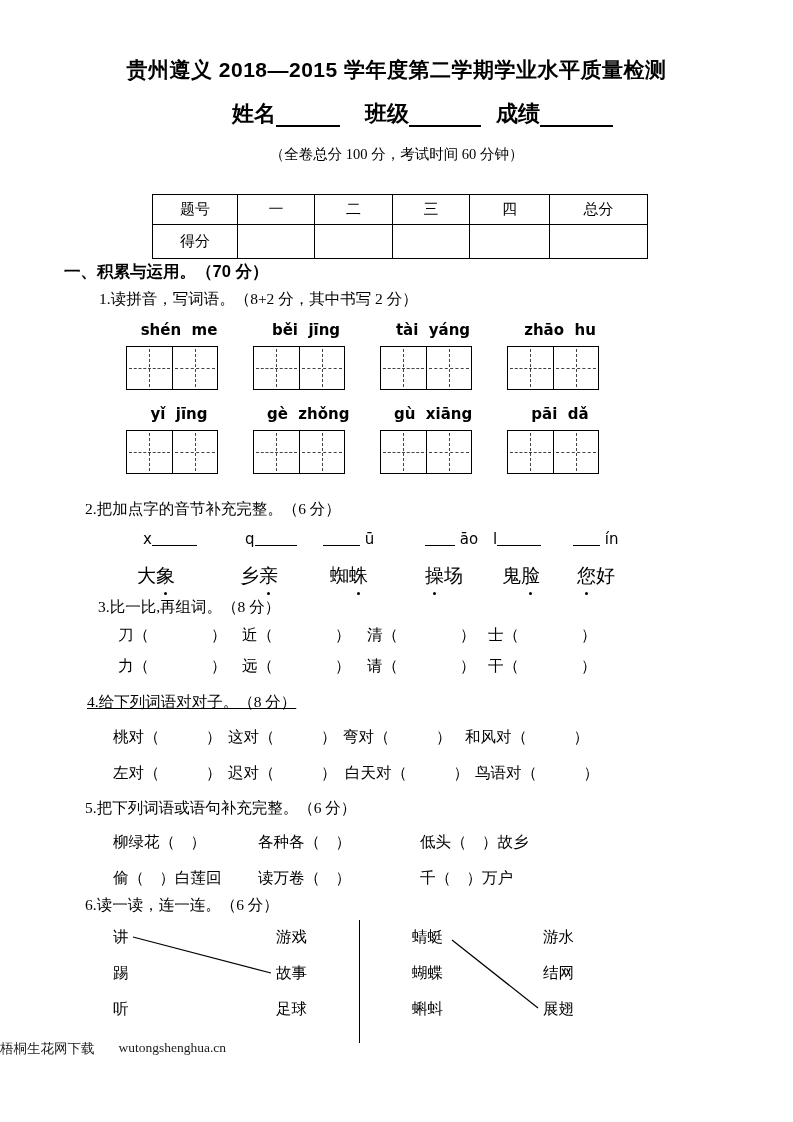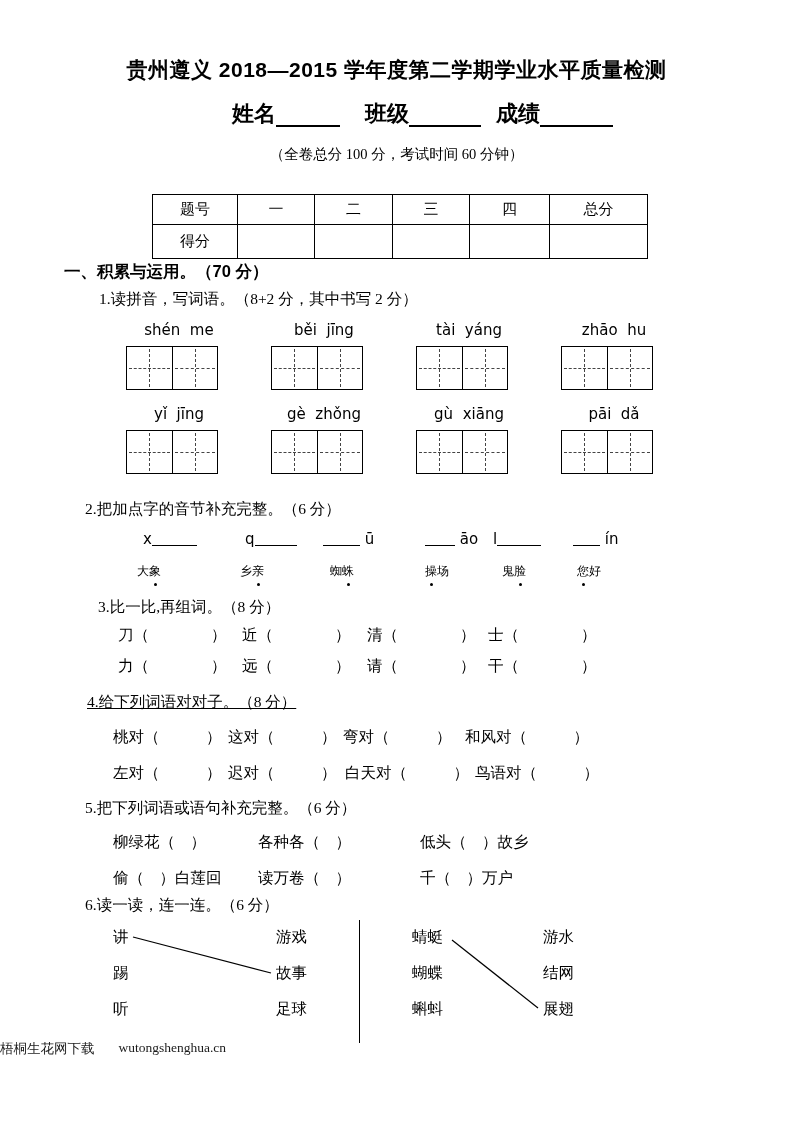--- a/index.html
+++ b/index.html
@@ -38,21 +38,21 @@
   .score-table tr.r2 td { height:33px; }
 
   
   .sechead {
     font-family:"Liberation Sans","DejaVu Sans",sans-serif;
     font-weight:bold; font-size:16.5px;
   }
   .qlabel { font-size:15.5px; white-space:pre; }
 
   
-  .pinrow { display:flex; gap:53px; }
+  .pinrow { display:flex; gap:35px;font-weight:bold; }
   .pin-group { width:92px; }
   .pin-label {
     font-family:"DejaVu Sans",sans-serif; font-size:15px; white-space:pre;
     text-align:center; padding-left:14px; margin-bottom:5px; height:20px;
   }
   .tzg { display:flex; width:92px; height:44px; border:1.5px solid #000; box-sizing:border-box; }
   .tzg .cell { flex:1; position:relative; }
   .tzg .cell + .cell { border-left:1.5px solid #000; }
   .tzg .cell::before {
     content:""; position:absolute; left:50%; top:2px; bottom:2px;
@@ -60,21 +60,21 @@
   }
   .tzg .cell::after {
     content:""; position:absolute; top:50%; left:2px; right:2px;
     border-top:1px dashed #444;
   }
 
   
   .q2row { left:0; width:793px; height:30px; }
   .q2b { position:absolute; font-family:"DejaVu Sans",sans-serif; font-size:15px; white-space:pre; }
   .q2b .bl { display:inline-block; border-bottom:1.5px solid #000; height:15px; vertical-align:-2px; }
-  .q2w { position:absolute; font-size:12px; white-space:pre;font-family:Liberation Mono, monospace; }
+  .q2w { position:absolute; font-size:19px; white-space:pre;font-family:Liberation Mono, monospace; }
   .dotc { position:relative; display:inline-block; }
   .dotc::after {
     content:""; position:absolute; left:50%; margin-left:-1.5px; bottom:-6px;
     width:3px; height:3px; border-radius:50%; background:#000;
   }
 
   
   .itemrow { left:0; width:793px; height:26px; }
   .itemrow .item { position:absolute; font-size:15.5px; white-space:pre; }
 

